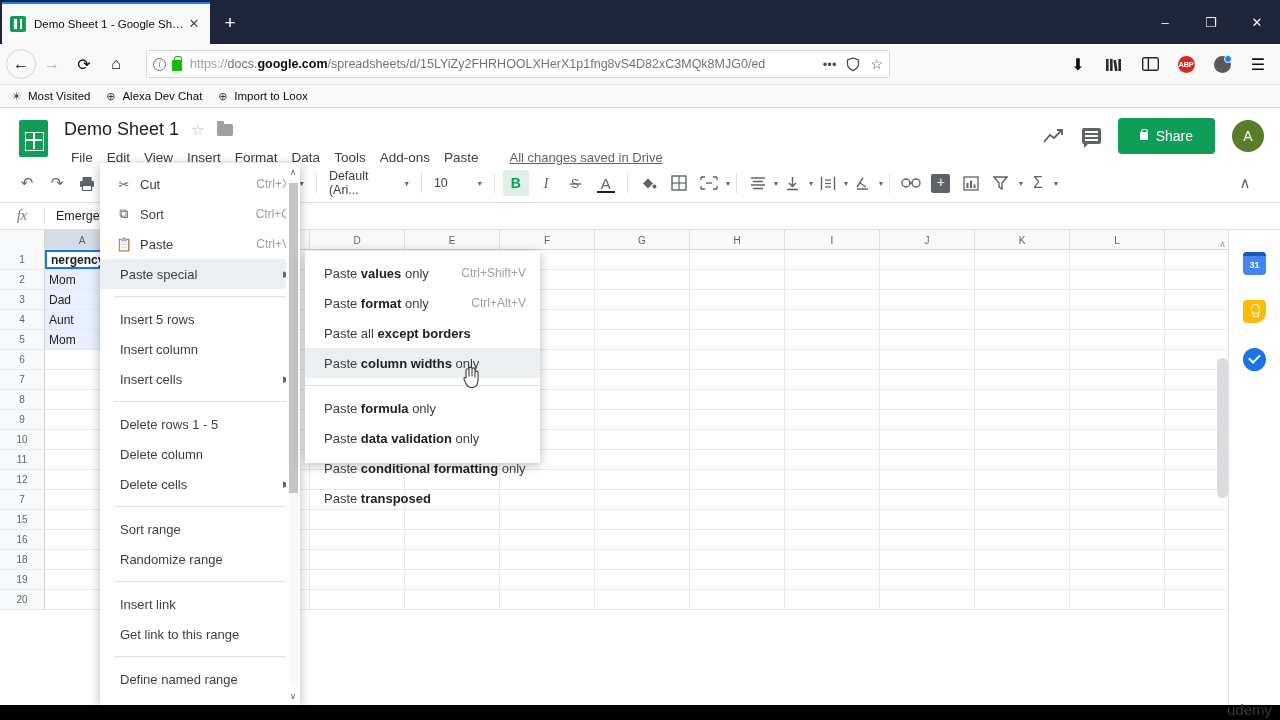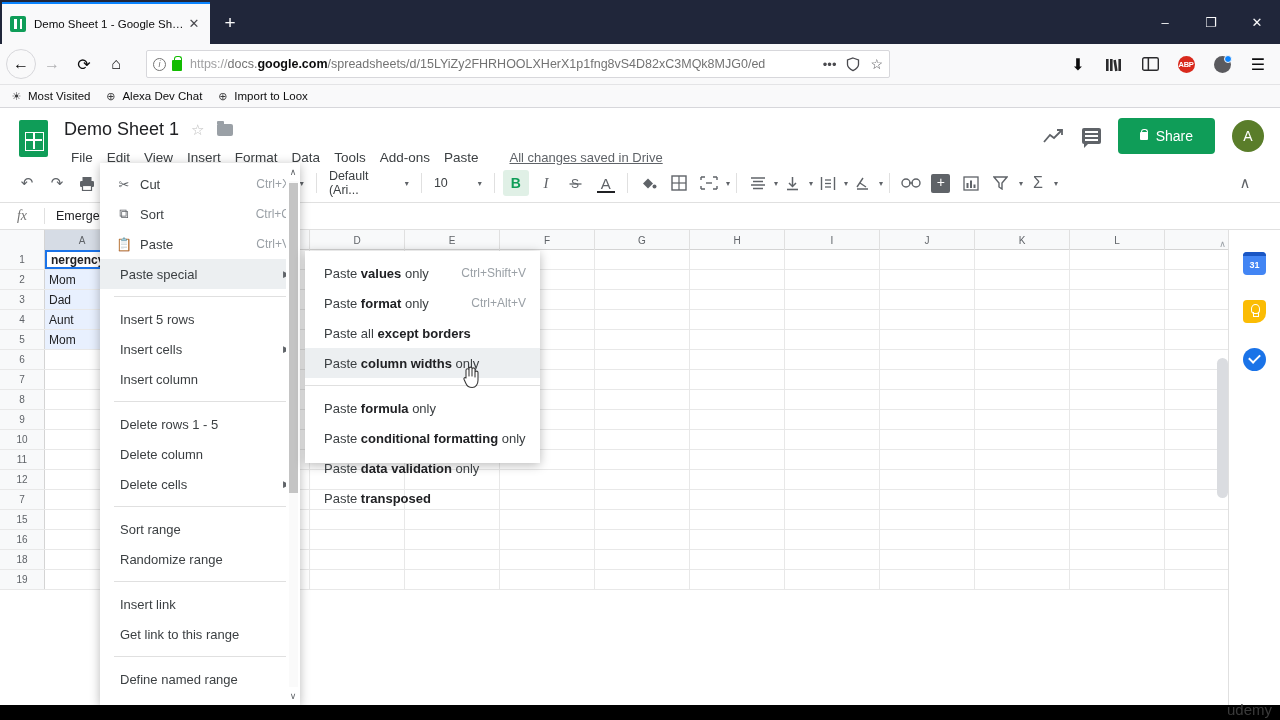--- a/index.html
+++ b/index.html
@@ -880,20 +880,35 @@
             <div class="cell" style="width: 95px;"></div>
             <div class="cell" style="width: 95px;"></div>
             <div class="cell" style="width: 95px;"></div>
             <div class="cell" style="width: 95px;"></div>
             <div class="cell" style="width: 95px;"></div>
             <div class="cell" style="width: 95px;"></div>
             <div class="cell" style="width: 95px;"></div>
             <div class="cell" style="width: 95px;"></div>
             <div class="cell" style="width: 95px;"></div>
           </div>
+          <div class="grow">
+            <div class="rh">20</div>
+            <div class="cell" style="width: 75px;"></div>
+            <div class="cell" style="width: 95px;"></div>
+            <div class="cell" style="width: 95px;"></div>
+            <div class="cell" style="width: 95px;"></div>
+            <div class="cell" style="width: 95px;"></div>
+            <div class="cell" style="width: 95px;"></div>
+            <div class="cell" style="width: 95px;"></div>
+            <div class="cell" style="width: 95px;"></div>
+            <div class="cell" style="width: 95px;"></div>
+            <div class="cell" style="width: 95px;"></div>
+            <div class="cell" style="width: 95px;"></div>
+            <div class="cell" style="width: 95px;"></div>
+          </div>
         </div>
     </div>
 
     <div class="vscroll-grid">
       <div class="vs-arrow" style="top:0">∧</div>
       <div class="thumb"></div>
 
     </div>
 
     <div class="side-panel">
@@ -924,25 +939,25 @@
         </div>
         <div class="mi hl">
           <span class="mi-label">Paste special</span>
           <span class="mi-arrow">▶</span>
         </div>
         <div class="mdiv"></div>
         <div class="mi">
           <span class="mi-label">Insert 5 rows</span>
         </div>
         <div class="mi">
+          <span class="mi-label">Insert column</span>
+        </div>
+        <div class="mi">
           <span class="mi-label">Insert cells</span>
           <span class="mi-arrow">▶</span>
-        </div>
-        <div class="mi">
-          <span class="mi-label">Insert column</span>
         </div>
         <div class="mdiv"></div>
         <div class="mi">
           <span class="mi-label">Delete rows 1 - 5</span>
         </div>
         <div class="mi">
           <span class="mi-label">Delete column</span>
         </div>
         <div class="mi">
           <span class="mi-label">Delete cells</span>
@@ -989,24 +1004,24 @@
           <span class="smi-label"><span>Paste all </span><b>except borders</b><span></span></span>
         </div>
         <div class="smi hl">
           <span class="smi-label"><span>Paste </span><b>column widths</b><span> only</span></span>
         </div>
         <div class="smdiv"></div>
         <div class="smi">
           <span class="smi-label"><span>Paste </span><b>formula</b><span> only</span></span>
         </div>
         <div class="smi">
+          <span class="smi-label"><span>Paste </span><b>data validation</b><span> only</span></span>
+        </div>
+        <div class="smi">
           <span class="smi-label"><span>Paste </span><b>conditional formatting</b><span> only</span></span>
-        </div>
-        <div class="smi">
-          <span class="smi-label"><span>Paste </span><b>data validation</b><span> only</span></span>
         </div>
         <div class="smi">
           <span class="smi-label"><span>Paste </span><b>transposed</b><span></span></span>
         </div>
       </div>
   </div>
 
   <div class="cursor">
     <svg width="20" height="24" viewBox="0 0 20 24">
       <path d="M5 11V4.2a1.5 1.5 0 0 1 3 0V10V2.6a1.5 1.5 0 0 1 3 0V10V3.4a1.5 1.5 0 0 1 3 0V11V6.6a1.5 1.5 0 0 1 3 0v7.6c0 4-2.2 7.3-5.8 7.3-3.4 0-5.4-1.9-6.4-4.3L3 13.2c-.5-1.2 1.2-2.2 2-1.2z" fill="#fff" stroke="#3c3c3c" stroke-width="1.1" stroke-linejoin="round"></path>

